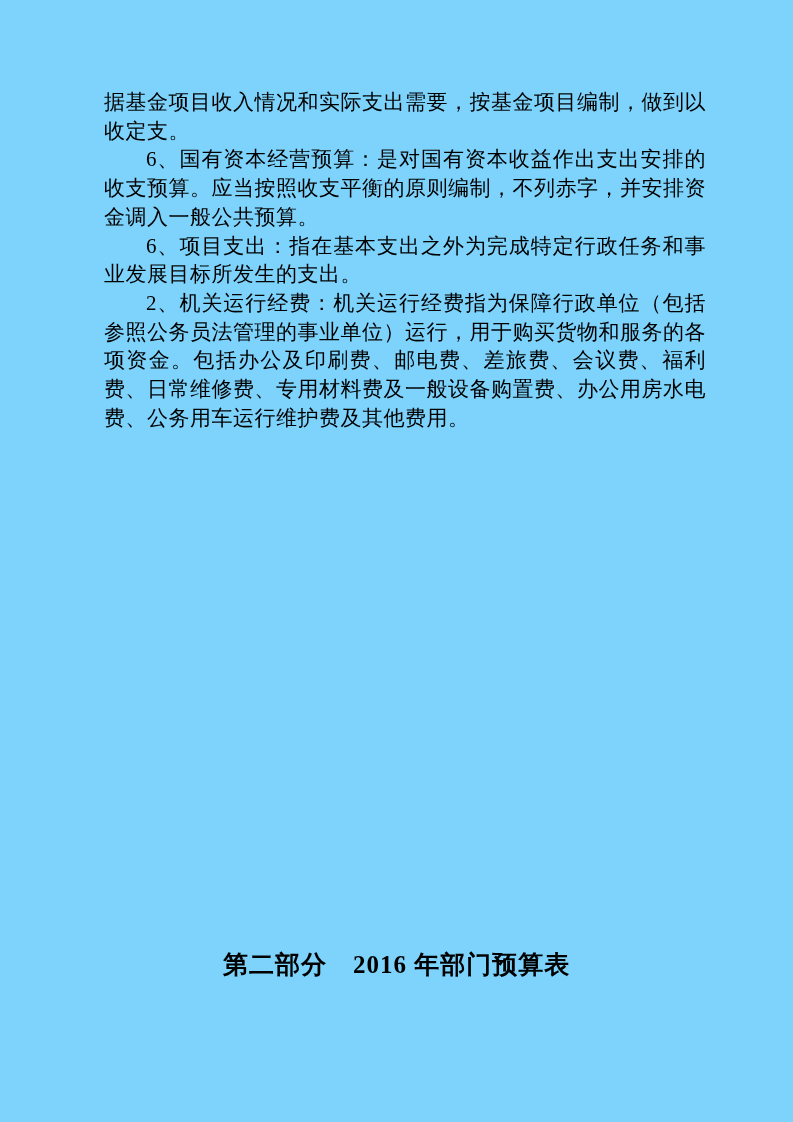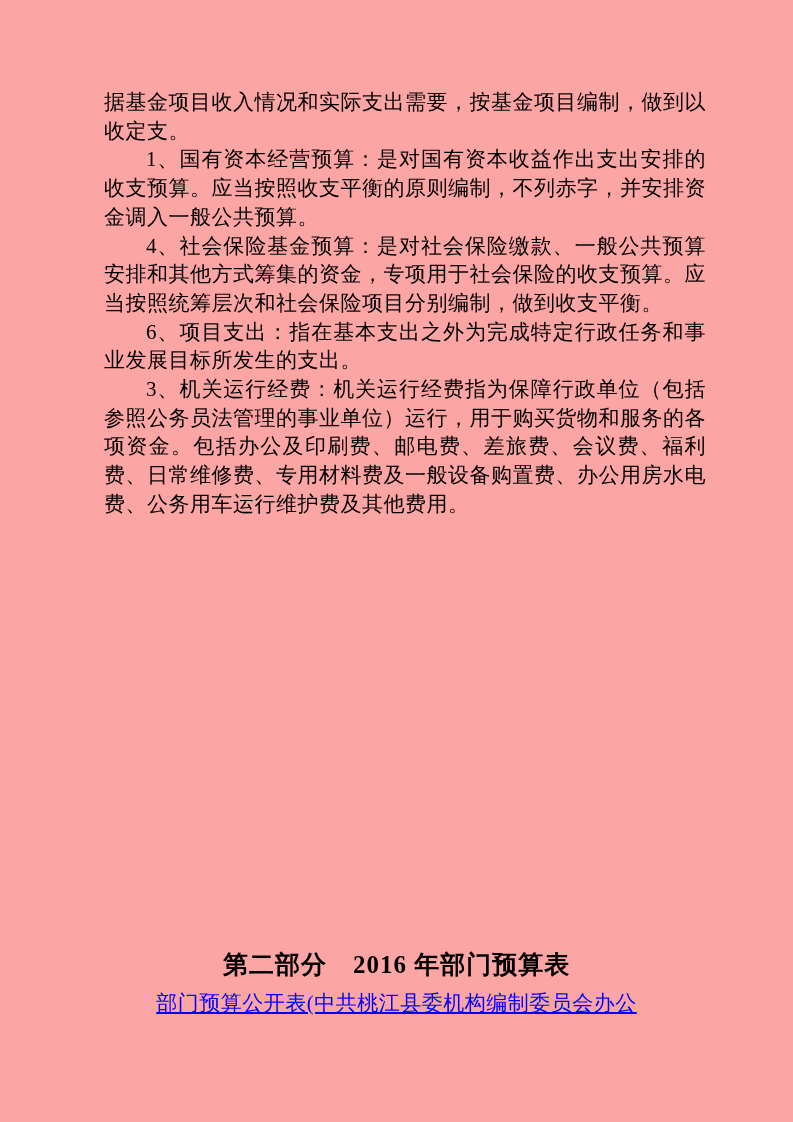--- a/index.html
+++ b/index.html
@@ -10,21 +10,21 @@
     position: relative;
     font-family: "Liberation Serif", "DejaVu Serif", serif;
     color: #000000;
     overflow: hidden;
   }
   .page {
     position: absolute;
     left: 0; top: 0;
     width: 793px;
     height: 1122px;
-    background: #fca5a5;
+    background: #7dd3fc;
   }
   .doc-body {
     position: absolute;
     left: 104px;
     top: 88px;
     width: 602px;
   }
   .doc-body p.para {
     font-size: 21px;
     line-height: 28.7px;
@@ -64,25 +64,21 @@
     letter-spacing: 0.5px;
   }
 </style>
 </head>
 <body>
 
 <div class="page">
 
   <div class="doc-body">
     <p class="para">据基金项目收入情况和实际支出需要，按基金项目编制，做到以收定支。</p>
-    <p class="para indent">1、国有资本经营预算：是对国有资本收益作出支出安排的收支预算。应当按照收支平衡的原则编制，不列赤字，并安排资金调入一般公共预算。</p>
-    <p class="para indent">4、社会保险基金预算：是对社会保险缴款、一般公共预算安排和其他方式筹集的资金，专项用于社会保险的收支预算。应当按照统筹层次和社会保险项目分别编制，做到收支平衡。</p>
+    <p class="para indent">6、国有资本经营预算：是对国有资本收益作出支出安排的收支预算。应当按照收支平衡的原则编制，不列赤字，并安排资金调入一般公共预算。</p>
     <p class="para indent">6、项目支出：指在基本支出之外为完成特定行政任务和事业发展目标所发生的支出。</p>
-    <p class="para indent">3、机关运行经费：机关运行经费指为保障行政单位（包括参照公务员法管理的事业单位）运行，用于购买货物和服务的各项资金。包括办公及印刷费、邮电费、差旅费、会议费、福利费、日常维修费、专用材料费及一般设备购置费、办公用房水电费、公务用车运行维护费及其他费用。</p>
+    <p class="para indent">2、机关运行经费：机关运行经费指为保障行政单位（包括参照公务员法管理的事业单位）运行，用于购买货物和服务的各项资金。包括办公及印刷费、邮电费、差旅费、会议费、福利费、日常维修费、专用材料费及一般设备购置费、办公用房水电费、公务用车运行维护费及其他费用。</p>
   </div>
 
   <h2 class="section-heading">第二部分　2016 年部门预算表</h2>
 
-  <div class="link-line">
-    <a href="#">部门预算公开表(中共桃江县委机构编制委员会办公</a>
-  </div>
 
 </div>
 
 </body></html>

